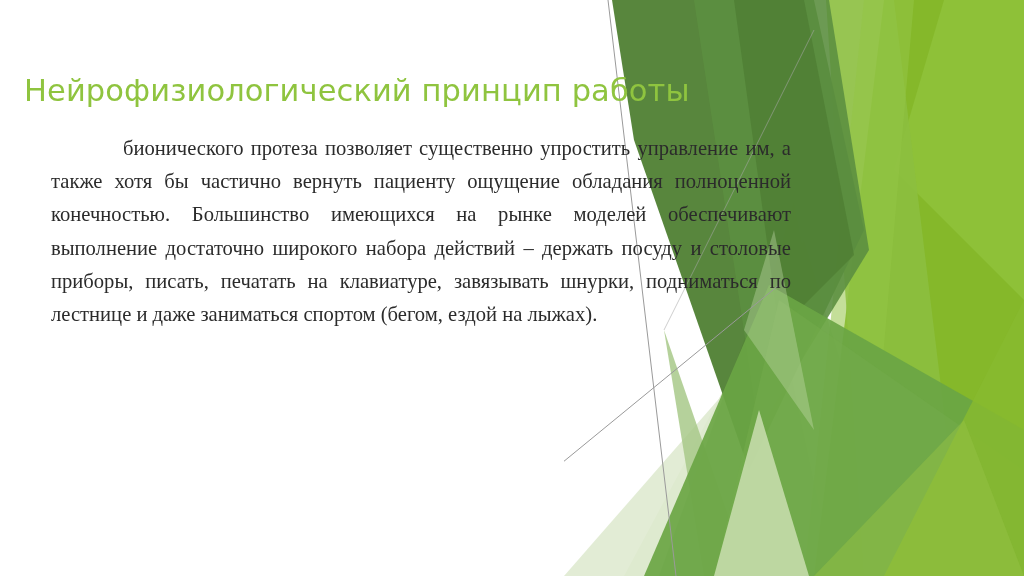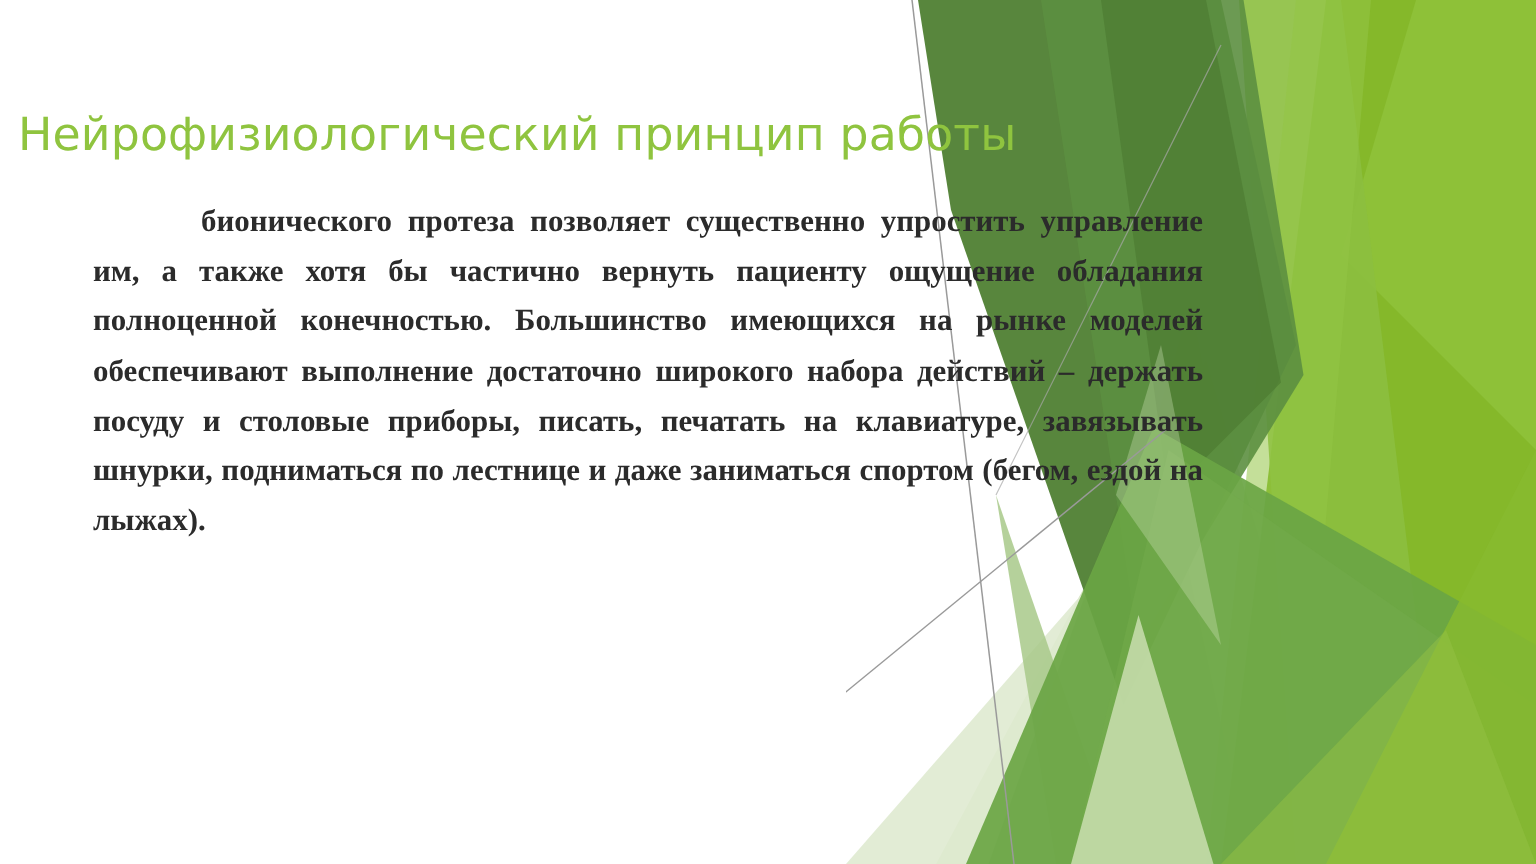--- a/index.html
+++ b/index.html
@@ -23,39 +23,38 @@
     right: 0;
     width: 460px;
     height: 576px;
     pointer-events: none;
   }
   .deco svg { display: block; width: 100%; height: 100%; }
 
   
   .title {
     position: absolute;
-    left: 12px;
+    left: 24px;
     top: 53px;
     width: 740px;
     font-family: "DejaVu Sans", sans-serif;
     font-size: 30.5px;
     font-weight: 400;
     letter-spacing: 0.1px;
     color: #8fc43f;
     line-height: 1.15;
     white-space: nowrap;
   }
 
   
   .body-block {
     position: absolute;
-    left: 62px;
+    left: 51px;
     top: 132px;
     width: 740px;
-    font-weight: bold;
   }
   .body-text {
     margin: 0;
     font-family: "Liberation Serif", "DejaVu Serif", serif;
     font-size: 20.6px;
     line-height: 33.2px;
     color: #2b2b2b;
     text-align: justify;
     text-justify: inter-word;
     text-indent: 72px;

